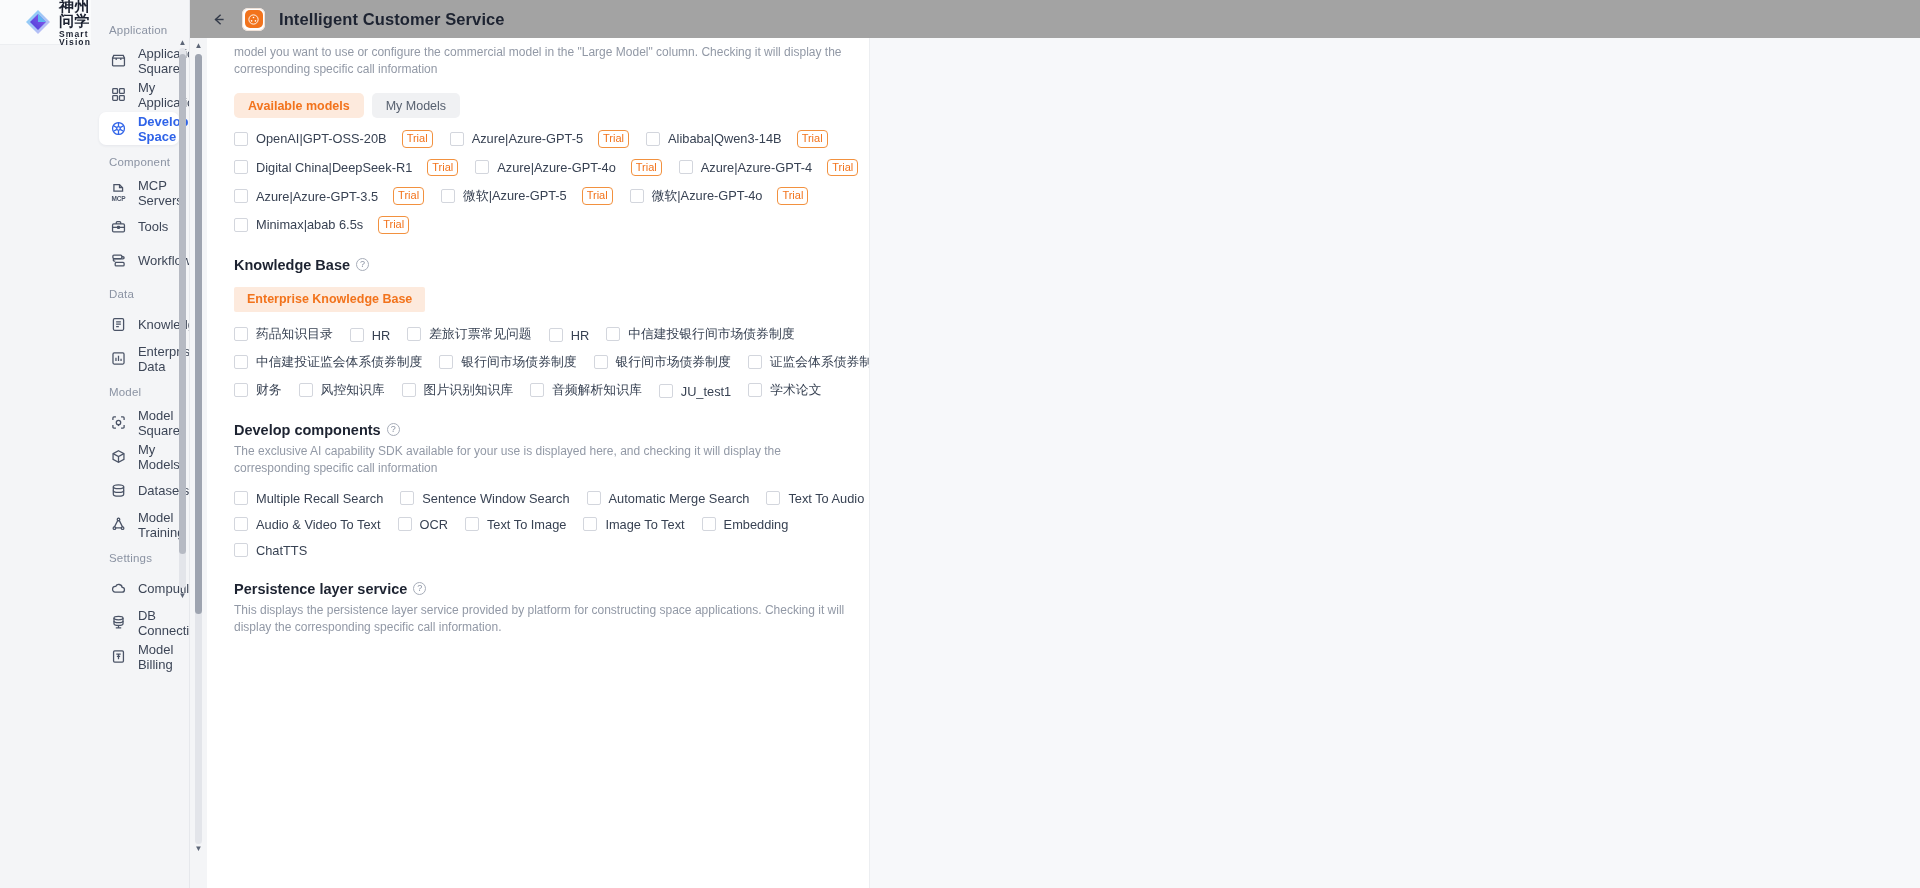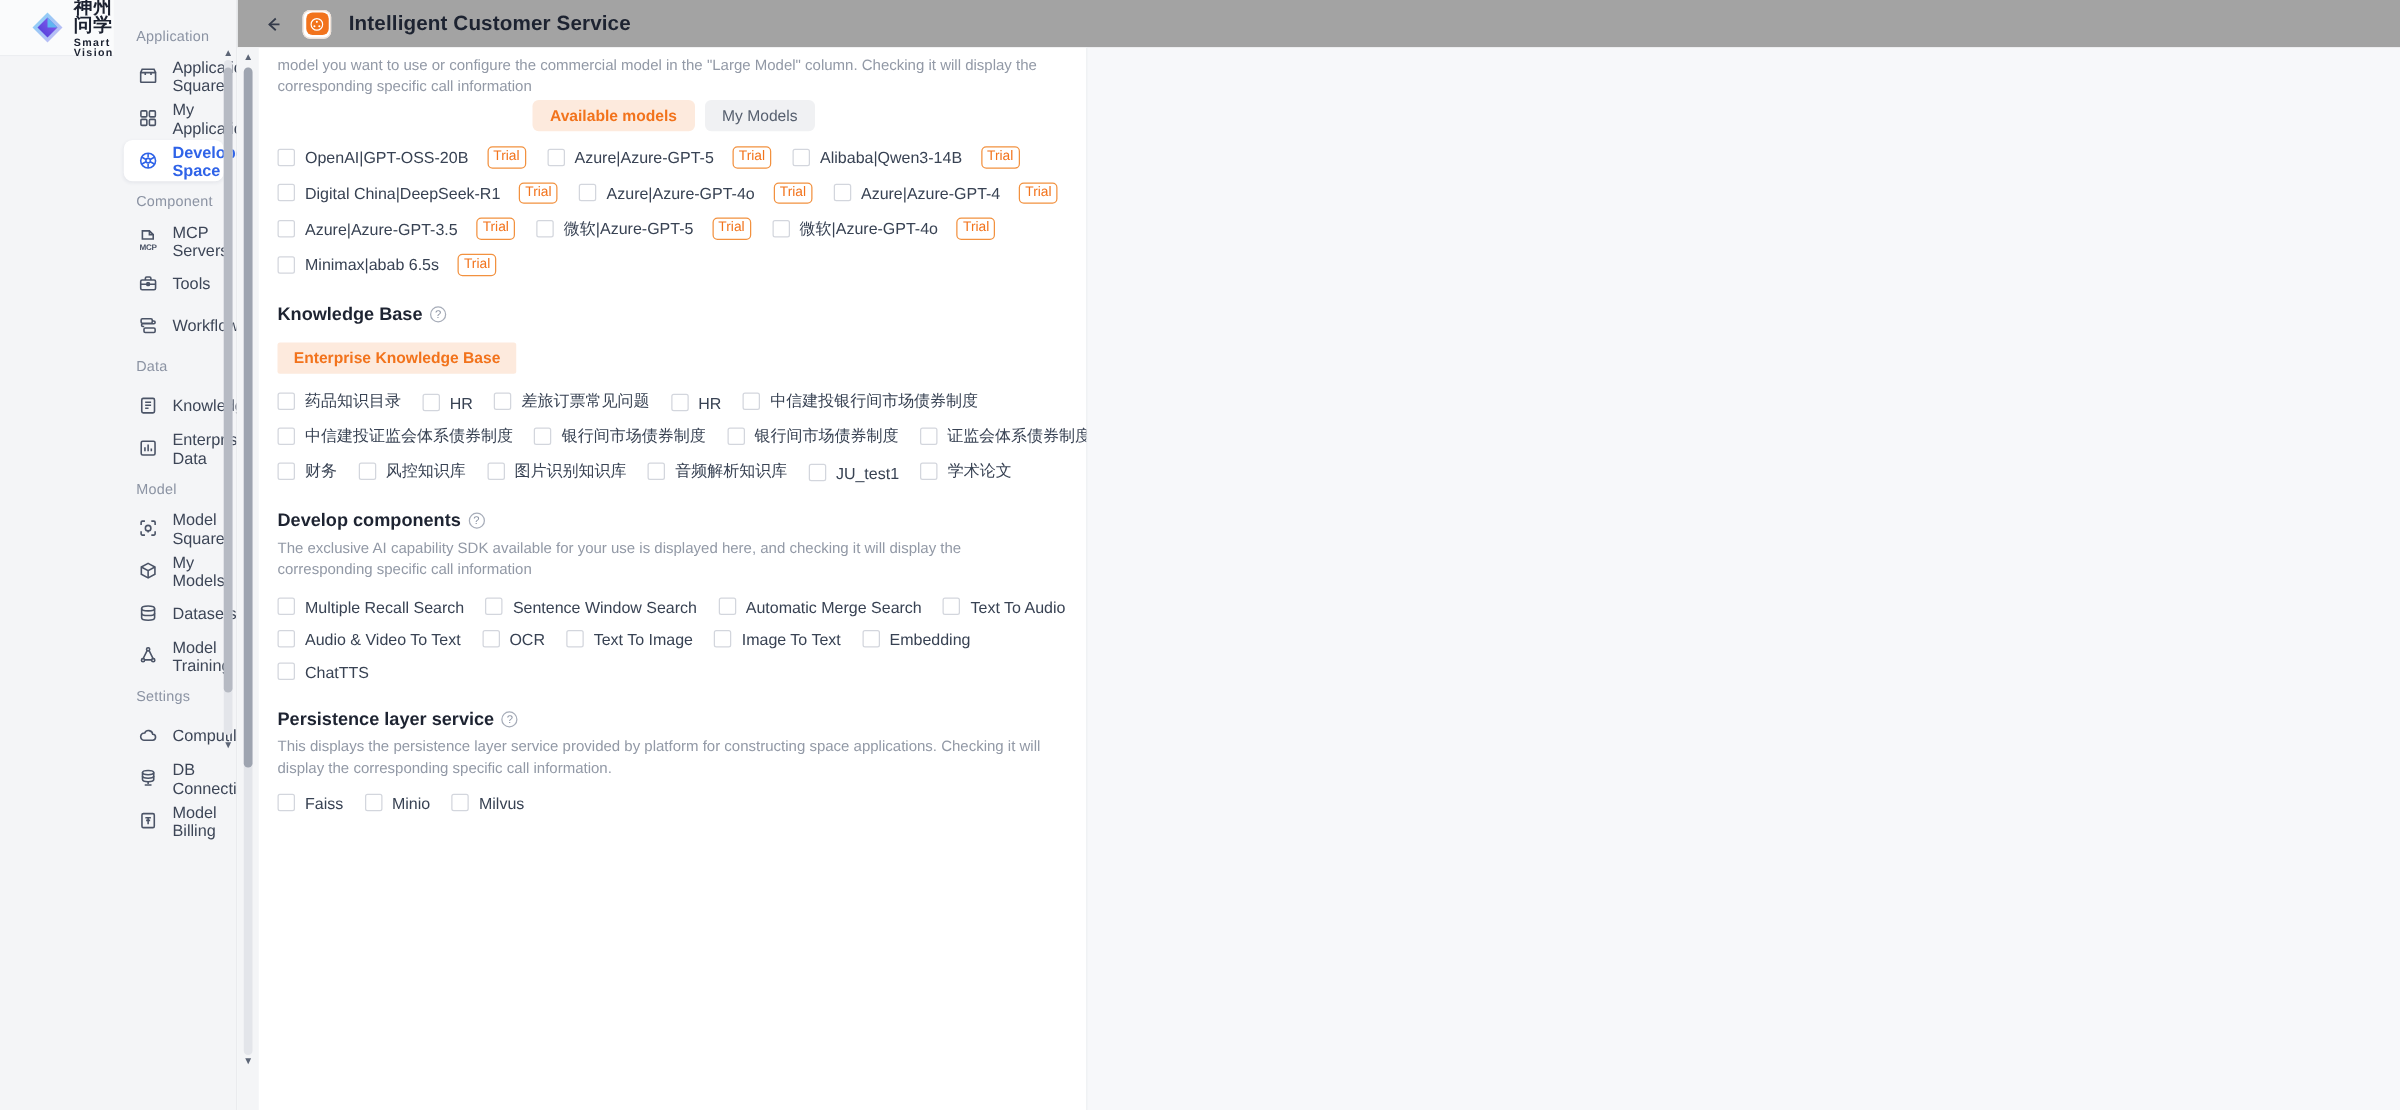--- a/index.html
+++ b/index.html
@@ -177,38 +177,37 @@
   #panel-scroll .arw {
     position: absolute; left: 4px;
     width: 9px; height: 9px; font-size: 8px; line-height: 9px;
     text-align: center; color: #5c6576;
   }
   #panel-scroll .arw.up { top: 3px; }
   #panel-scroll .arw.down { top: 806px; }
 
   #panel-body {
     position: absolute;
-    left: 32px; top: 0; right: 0;
+    left: 44px; top: 0; right: 0;
     width: 648px;
     padding-right: 14px;
   }
 
   .intro-tail {
     font-size: 12px;
     line-height: 17px;
     color: #9299a6;
     padding-top: 6px;
     width: 620px;
   }
 
   .seg {
     display: flex;
     gap: 8px;
-    margin-top: 2px;
-    justify-content: center;
+    margin-top: 15px;
   }
   .seg-btn {
     height: 25px;
     padding: 0 14px;
     border-radius: 5px;
     font-size: 12.5px;
     display: flex; align-items: center;
     cursor: pointer;
     background: #f0f1f3;
     color: #57606f;
@@ -730,36 +729,20 @@
                 </div>
               </div>
           </div>
 
           <div class="sect">
             <div class="sect-head">
               <span class="sect-title">Persistence layer service</span>
               <span class="q-ico">?</span>
             </div>
             <div class="sect-desc">This displays the persistence layer service provided by platform for constructing space applications. Checking it will display the corresponding specific call information.</div>
-            <div class="cb-rows" id="pl-rows" style="margin-top:12px">
-                <div class="cb-row">
-                  <label class="cb">
-                    <span class="box"></span>
-                    <span class="txt">Faiss</span>
-                  </label>
-                  <label class="cb">
-                    <span class="box"></span>
-                    <span class="txt">Minio</span>
-                  </label>
-                  <label class="cb">
-                    <span class="box"></span>
-                    <span class="txt">Milvus</span>
-                  </label>
-                </div>
-              </div>
           </div>
 
         </div>
       </div>
 
       <div id="blank-right"></div>
     </div>
   </div>
 </div>
 

